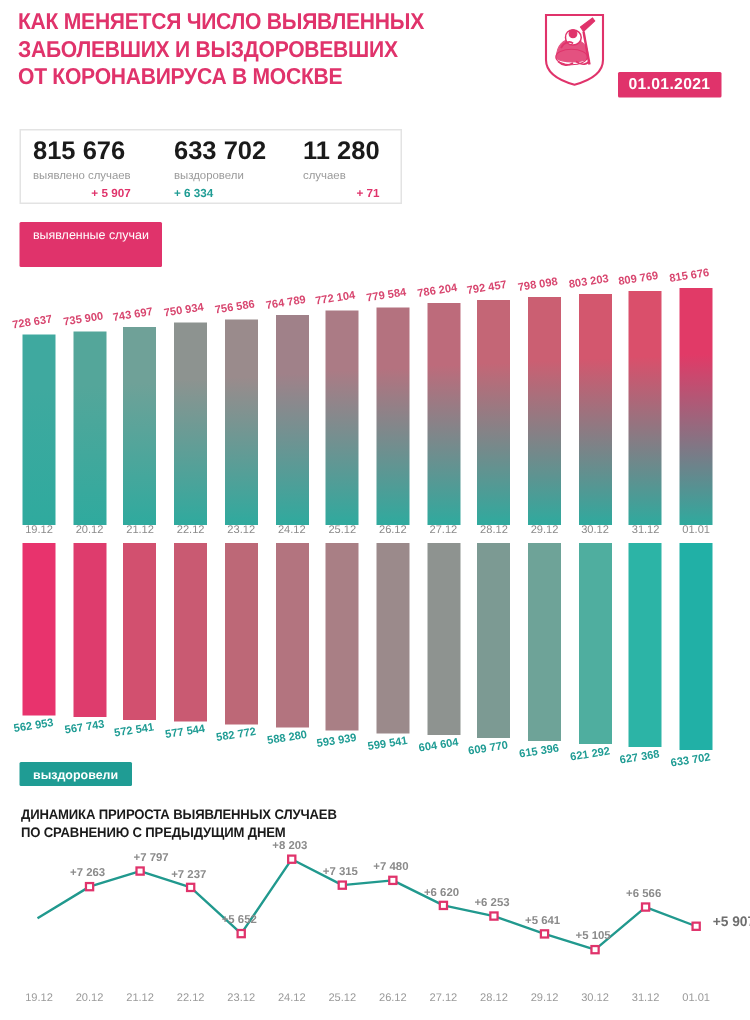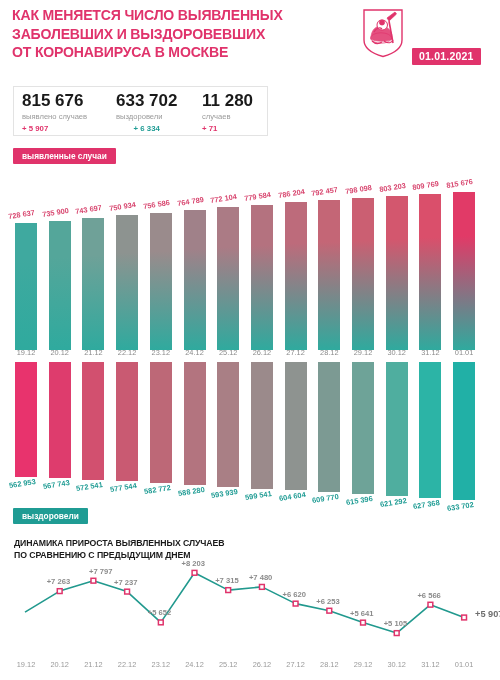--- a/index.html
+++ b/index.html
@@ -41,28 +41,28 @@
     position:absolute;left:13px;top:86px;width:255px;height:50px;
     border:1px solid #e3e3e3;background:#fff;box-sizing:border-box;
   }
   .stat{position:absolute;top:4px;}
   .stat:nth-child(1){left:8px;}
   .stat:nth-child(2){left:102px;}
   .stat:nth-child(3){left:188px;}
   .stat-num{font-size:17px;font-weight:bold;color:#1a1a1a;line-height:19px;white-space:nowrap;}
   .stat-label{font-size:7.6px;color:#9a9a9a;line-height:11px;margin-top:1px;white-space:nowrap;}
   .stat-delta{font-size:7.8px;font-weight:bold;line-height:11px;margin-top:1px;white-space:nowrap;}
-  .delta-pink{color:#e0336b;}
-  .delta-teal{color:#1f9c94;text-align:center;}
+  .delta-pink{color:#e0336b;text-align:right;}
+  .delta-teal{color:#1f9c94;}
 
   
   .chart1{position:absolute;left:0;top:145px;width:500px;height:205px;}
   .badge{
-    position:absolute;color:#fff;font-size:8.3px;font-weight:bold;
-    padding:3px 9px 3px 9px;border-radius:1px;white-space:nowrap;z-index:5;
+    position:absolute;color:#fff;font-size:8.3px;font-weight:normal;
+    padding:3px 9px 17px 9px;border-radius:1px;white-space:nowrap;z-index:5;
   }
   .badge-pink{background:#e0336b;left:13px;top:3px;}
 
   .bar1wrap{position:absolute;left:0;top:0;width:500px;height:205px;}
   .bar1{position:absolute;bottom:0;width:22px;}
   .bar1lbl{
     position:absolute;font-size:7.4px;font-weight:bold;color:#d8466f;
     white-space:nowrap;transform-origin:left bottom;
   }
 

